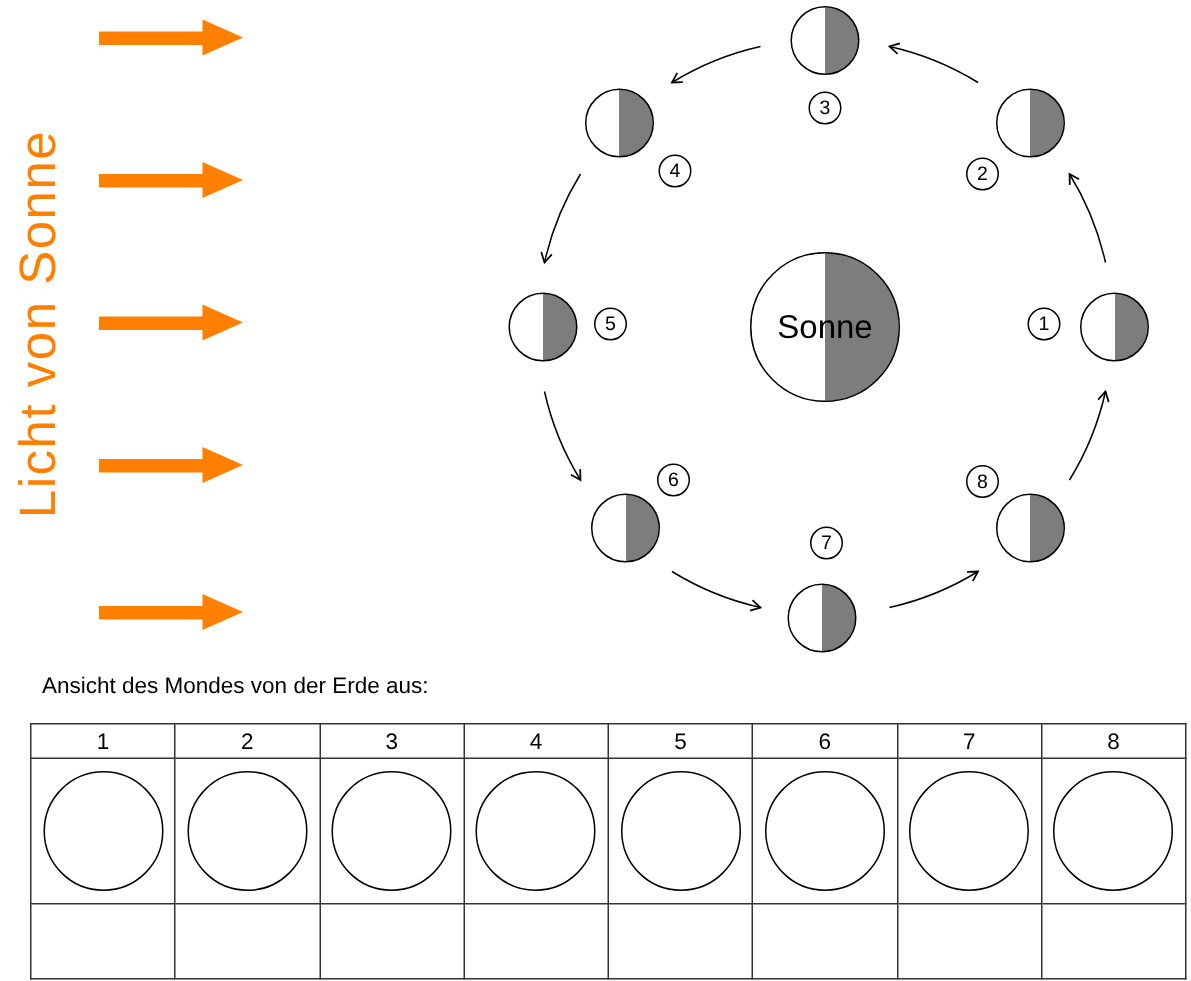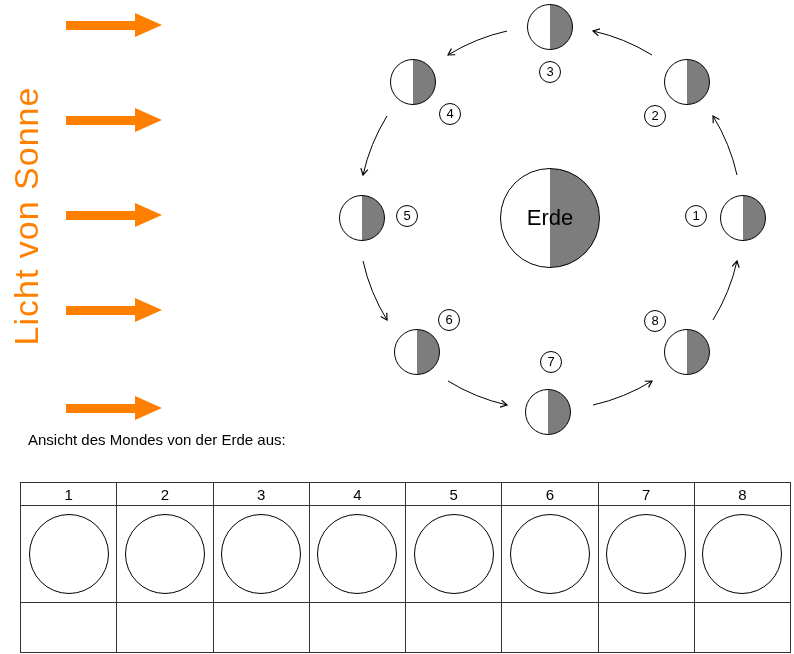--- a/index.html
+++ b/index.html
@@ -52,21 +52,21 @@
   .earth {
     position: absolute; left: 500px; top: 168px;
     width: 98px; height: 98px;
     border: 1px solid #000; border-radius: 50%;
     background: linear-gradient(90deg, #ffffff 50%, #7d7d7d 50%);
     display: flex; align-items: center; justify-content: center;
   }
   .earth-label { font-size: 22px; color: #000; }
 
   
-  .caption { position: absolute; left: 28px; top: 431px; font-size: 15px; }
+  .caption { position: absolute; left: 28px; top: 449px; font-size: 15px; }
   table.answers {
     position: absolute; left: 20px; top: 482px; width: 771px;
     border-collapse: collapse; table-layout: fixed;
   }
   table.answers th, table.answers td { border: 1px solid #333; padding: 0; }
   table.answers th { height: 22px; font-weight: normal; font-size: 15px; }
   td.circle-cell { height: 96px; vertical-align: middle; }
   .answer-circle {
     width: 78px; height: 78px; border: 1px solid #000;
     border-radius: 50%; margin: 0 auto; background: #fff;
@@ -113,21 +113,21 @@
       <path d="M507,31 A192,192 0 0 0 448,55" marker-end="url(#ah)"></path>
       <path d="M387,116 A192,192 0 0 0 363,175" marker-end="url(#ah)"></path>
       <path d="M363,261 A192,192 0 0 0 387,320" marker-end="url(#ah)"></path>
       <path d="M448,381 A192,192 0 0 0 507,405" marker-end="url(#ah)"></path>
       <path d="M593,405 A192,192 0 0 0 652,381" marker-end="url(#ah)"></path>
       <path d="M713,320 A192,192 0 0 0 737,261" marker-end="url(#ah)"></path>
     </g>
   </svg>
 
   <div class="earth">
-    <span class="earth-label">Erde</span>
+    <span class="earth-label">Sonne</span>
   </div>
 
   <div class="moon" style="left:720px; top:195px;"></div>
   <div class="moon" style="left:664px; top:59px;"></div>
   <div class="moon" style="left:527px; top:4px;"></div>
   <div class="moon" style="left:390px; top:59px;"></div>
   <div class="moon" style="left:339px; top:195px;"></div>
   <div class="moon" style="left:394px; top:329px;"></div>
   <div class="moon" style="left:525px; top:389px;"></div>
   <div class="moon" style="left:664px; top:329px;"></div>

